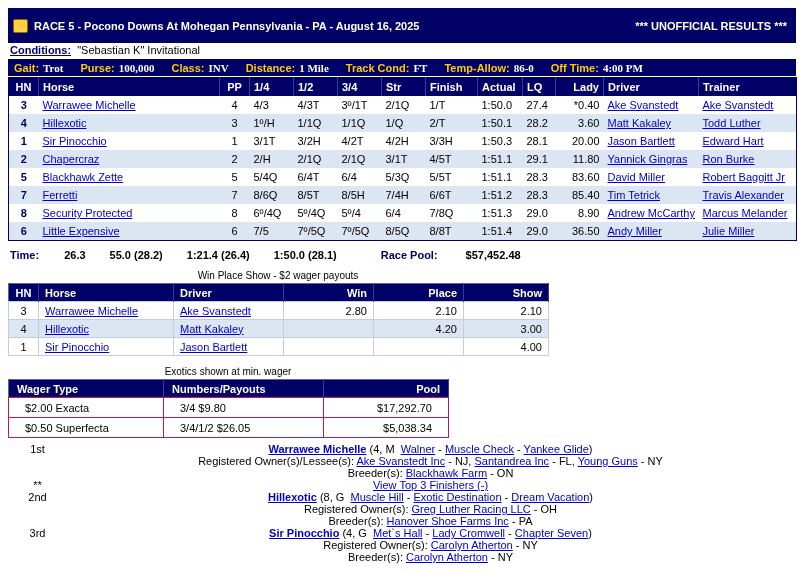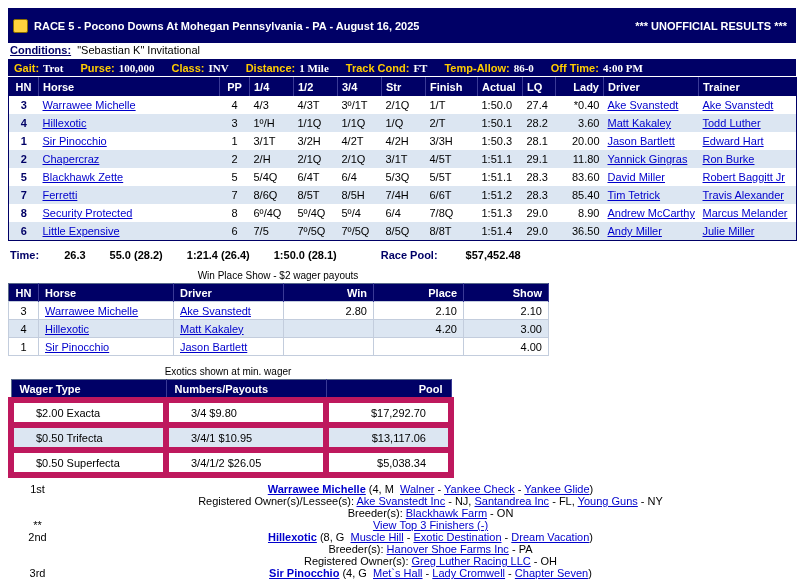--- a/index.html
+++ b/index.html
@@ -48,21 +48,21 @@
   .wps-cap{width:540px;}
   .exo-cap{width:440px;margin-top:10px;}
 
   .wps{width:540px;margin-top:1px;border:1px solid #5a6a8a;}
   .wps th{background:#000066;color:#ffffff;height:17px;padding:0 6px;border-right:1px solid #3a3a96;}
   .wps td{height:17px;padding:0 6px;border:1px solid #c3cddd;}
   .poolslbl{font-weight:bold;}
 
   .exotics{width:440px;margin-top:1px;border:1px solid #5a6a8a;}
   .exotics th{background:#000066;color:#ffffff;height:17px;padding:0 8px;border-right:1px solid #3a3a96;}
-  .exotics td{height:19px;padding:0 22px;border:6px solid #be185d;}
+  .exotics td{height:19px;padding:0 16px;border:1px solid #be185d;}
 
   .footer{margin-top:5px;padding-left:2px;line-height:12px;}
   .fin{display:flex;text-align:center;}
   .plc{width:55px;flex:0 0 auto;}
   .fcontent{flex:1;}
   .fline{white-space:pre-wrap;}
 </style>
 </head>
 <body>
 
@@ -310,54 +310,49 @@
           <th class="l">Numbers/Payouts</th>
           <th class="r">Pool</th>
         </tr>
     </thead>
     <tbody id="exo-body">
         <tr>
           <td class="l">$2.00 Exacta</td>
           <td class="l">3/4 $9.80</td>
           <td class="r">$17,292.70</td>
         </tr>
-        <tr class="alt">
-          <td class="l">$0.50 Trifecta</td>
-          <td class="l">3/4/1 $10.95</td>
-          <td class="r">$13,117.06</td>
-        </tr>
         <tr>
           <td class="l">$0.50 Superfecta</td>
           <td class="l">3/4/1/2 $26.05</td>
           <td class="r">$5,038.34</td>
         </tr>
       </tbody>
   </table>
 
   <div class="footer" id="finishers">
       <div class="fin">
         <div class="plc">1st</div>
         <div class="fcontent">
-          <div class="fline"><a class="lnk b" href="#">Warrawee Michelle</a><span> (4, M  </span><a class="lnk" href="#">Walner</a><span> - </span><a class="lnk" href="#">Yankee Check</a><span> - </span><a class="lnk" href="#">Yankee Glide</a><span>)</span></div>
+          <div class="fline"><a class="lnk b" href="#">Warrawee Michelle</a><span> (4, M  </span><a class="lnk" href="#">Walner</a><span> - </span><a class="lnk" href="#">Muscle Check</a><span> - </span><a class="lnk" href="#">Yankee Glide</a><span>)</span></div>
           <div class="fline"><span>Registered Owner(s)/Lessee(s): </span><a class="lnk" href="#">Ake Svanstedt Inc</a><span> - NJ, </span><a class="lnk" href="#">Santandrea Inc</a><span> - FL, </span><a class="lnk" href="#">Young Guns</a><span> - NY</span></div>
           <div class="fline"><span>Breeder(s): </span><a class="lnk" href="#">Blackhawk Farm</a><span> - ON</span></div>
         </div>
       </div>
       <div class="fin">
         <div class="plc">**</div>
         <div class="fcontent">
           <div class="fline"><a class="lnk" href="#">View Top 3 Finishers (-)</a></div>
         </div>
       </div>
       <div class="fin">
         <div class="plc">2nd</div>
         <div class="fcontent">
           <div class="fline"><a class="lnk b" href="#">Hillexotic</a><span> (8, G  </span><a class="lnk" href="#">Muscle Hill</a><span> - </span><a class="lnk" href="#">Exotic Destination</a><span> - </span><a class="lnk" href="#">Dream Vacation</a><span>)</span></div>
+          <div class="fline"><span>Registered Owner(s): </span><a class="lnk" href="#">Greg Luther Racing LLC</a><span> - OH</span></div>
           <div class="fline"><span>Breeder(s): </span><a class="lnk" href="#">Hanover Shoe Farms Inc</a><span> - PA</span></div>
-          <div class="fline"><span>Registered Owner(s): </span><a class="lnk" href="#">Greg Luther Racing LLC</a><span> - OH</span></div>
         </div>
       </div>
       <div class="fin">
         <div class="plc">3rd</div>
         <div class="fcontent">
           <div class="fline"><a class="lnk b" href="#">Sir Pinocchio</a><span> (4, G  </span><a class="lnk" href="#">Met`s Hall</a><span> - </span><a class="lnk" href="#">Lady Cromwell</a><span> - </span><a class="lnk" href="#">Chapter Seven</a><span>)</span></div>
           <div class="fline"><span>Registered Owner(s): </span><a class="lnk" href="#">Carolyn Atherton</a><span> - NY</span></div>
           <div class="fline"><span>Breeder(s): </span><a class="lnk" href="#">Carolyn Atherton</a><span> - NY</span></div>
         </div>
       </div>

